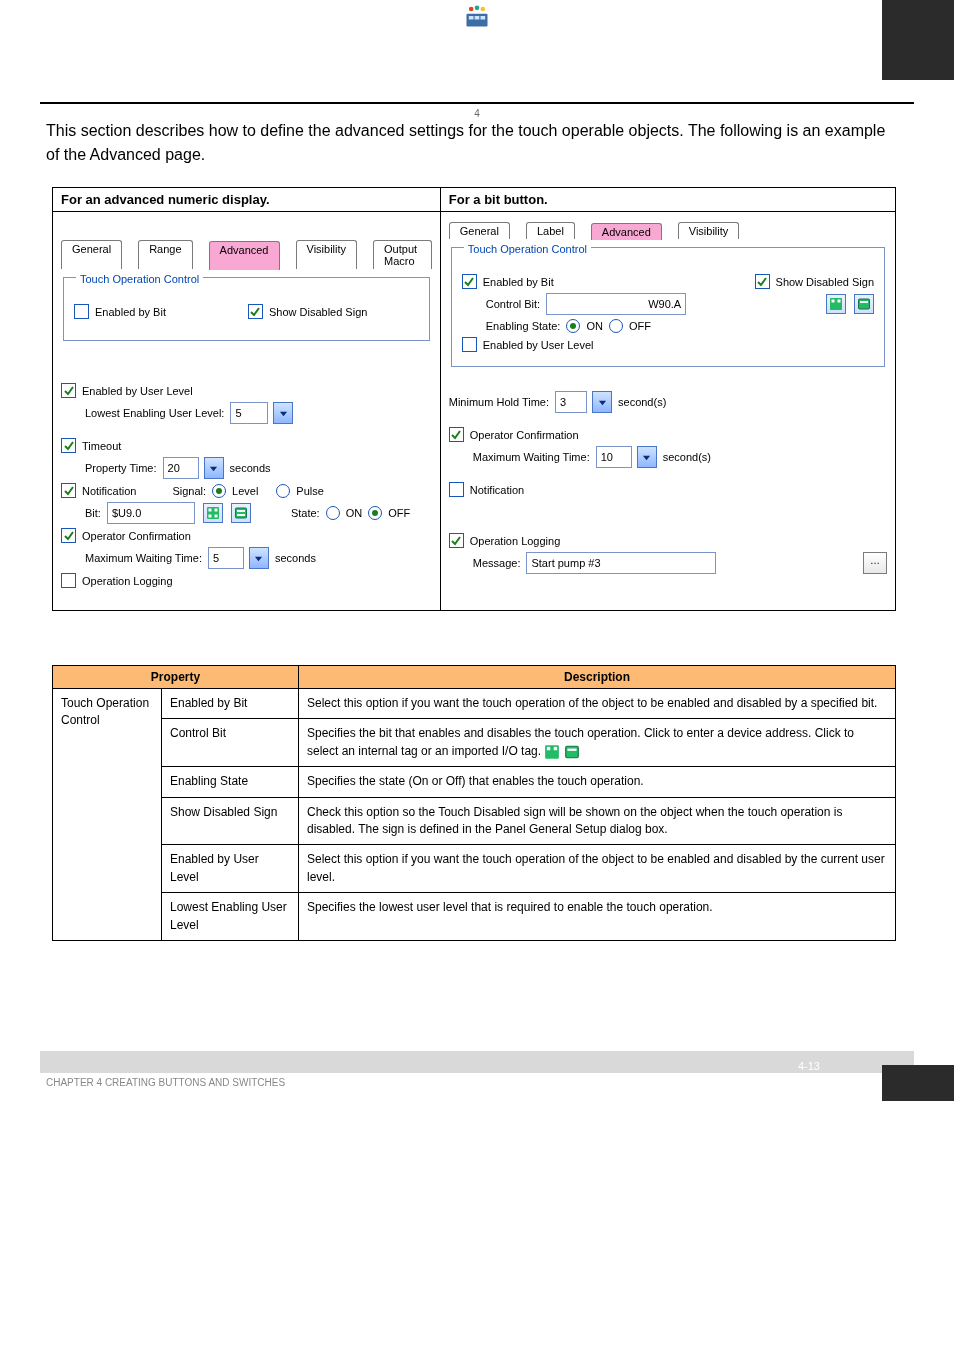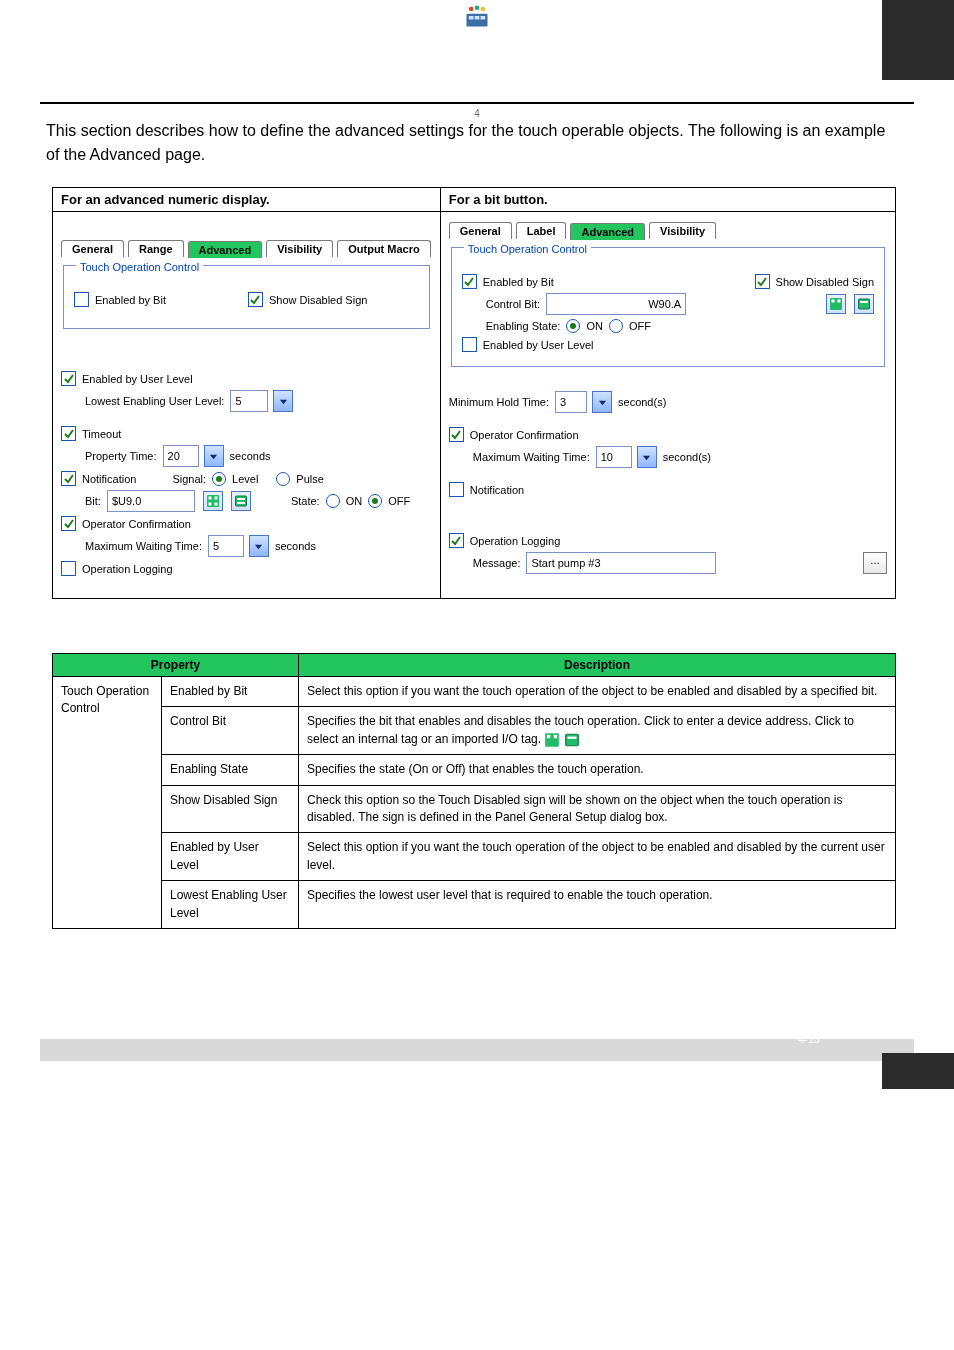--- a/index.html
+++ b/index.html
@@ -18,44 +18,44 @@
   .header-icon svg { width:28px; height:28px; }
   .header-caption { text-align:center; font-size:10px; color:#666; margin:4px 40px 0 40px; }
   .section-title { font-family: Arial, sans-serif; font-size:18px; font-weight:bold; margin:36px 0 14px 44px; }
   .section-desc { font-size:16px; margin:0 60px 12px 46px; line-height:1.5; }
   
   .shot-table { width:844px; margin:20px 0 0 52px; border-collapse:collapse; }
   .shot-table th { border:1px solid #000; padding:4px 8px; font-family: Arial, sans-serif; font-size:13px; font-weight:bold; text-align:left; background:#fff; }
   .shot-table td { border:1px solid #000; padding:10px 8px 18px 8px; vertical-align:top; background:#fff; }
   .pane { width:100%; }
   
-  .tabs { display:flex; gap:4px; margin-bottom:2px;font-weight:bold; }
+  .tabs { display:flex; gap:16px; margin-bottom:2px; }
   .tab { padding:2px 10px; font-size:11px; border:1px solid #7a7a7a; border-bottom:none; background:#fff; border-radius:3px 3px 0 0; margin-right:0; }
-  .tab.active { position:relative; top:1px; background:#22c55e; z-index:2; }
+  .tab.active { position:relative; top:1px; background:#f9a8d4; z-index:2; }
   
   .group { border:1px solid #7a94c9; padding:8px 10px 10px 10px; margin:8px 2px; position:relative; }
   .group-title { position:relative; top:-14px; left:2px; background:#fff; padding:0 4px; color:#0046b4; font-size:11px; display:inline-block; margin-bottom:-10px; }
   .row { display:flex; align-items:center; gap:6px; font-size:11px; margin:4px 0; }
   .row.indent { margin-left:24px; }
   .label { white-space:nowrap; }
   .ml-auto { margin-left:auto; }
   .cb { width:13px; height:13px; border:1px solid #1a56b8; display:inline-flex; align-items:center; justify-content:center; background:#fff; }
   .cb.checked svg { display:block; } .cb svg { display:none; width:10px; height:10px; }
   .radio { width:12px; height:12px; border:1px solid #1a56b8; border-radius:50%; display:inline-flex; align-items:center; justify-content:center; background:#fff; }
   .radio.sel::after { content:""; width:6px; height:6px; background:#1a7f1a; border-radius:50%; display:block; }
   .txt { height:18px; border:1px solid #7a94c9; font-size:11px; padding:1px 4px; background:#fff; }
   .dd-arrow { width:18px; height:20px; background:linear-gradient(#cfe3ff,#8fb6ff); border:1px solid #4a76c8; display:inline-flex; align-items:center; justify-content:center; margin-left:-1px; }
   .dd-arrow svg { width:9px; height:9px; fill:#0a2f7a; }
   .icon-btn { width:18px; height:18px; border:1px solid #4a76c8; background:linear-gradient(#eaf2ff,#cfe0ff); display:inline-flex; align-items:center; justify-content:center; margin-left:2px; }
   .icon-btn svg { width:14px; height:14px; }
   .more-btn { width:22px; height:20px; border:1px solid #7a7a7a; background:linear-gradient(#fff,#e8e8e8); font-size:10px; text-align:center; line-height:16px; }
   .sp { height:6px; }
   
   .prop-table { width:844px; margin:54px 0 0 52px; border-collapse:collapse; font-family:Arial, sans-serif; font-size:12px; }
-  .prop-table th { border:1px solid #000; background:#22c55e; font-weight:bold; padding:4px 8px; text-align:center; }
+  .prop-table th { border:1px solid #000; background:#fdba74; font-weight:bold; padding:4px 8px; text-align:center; }
   .prop-table td { border:1px solid #000; padding:6px 8px; vertical-align:top; line-height:1.45; }
   .prop-table .c1 { width:92px; }
   .prop-table .c2 { width:120px; }
   .small-icon { width:16px; height:16px; display:inline-block; vertical-align:middle; }
   .footer-area { margin-top:110px; }
   .footer-grey { height:22px; background:#d9d9d9; margin:0 40px; }
   .footer-black { float:right; width:72px; height:36px; background:#2b2b2b; margin-top:-8px; }
   .footer-text { font-size:10px; color:#888; margin:4px 0 0 46px; }
   .page-num { float:right; color:#fff; margin-top:-28px; margin-right:62px; font-size:11px; }
 </style>
@@ -367,16 +367,17 @@
     <tr>
       <td class="c2">Lowest Enabling User Level</td>
       <td>Specifies the lowest user level that is required to enable the touch operation.</td>
     </tr>
   </tbody>
     </table>
 
   <div class="footer-area">
     <div class="footer-grey"></div>
     <div class="footer-black"></div>
+    <div class="footer-text">CHAPTER 4   CREATING BUTTONS AND SWITCHES</div>
     <div class="page-num">4-13</div>
     <div style="clear:both"></div>
   </div>
 </div>
 
 </body></html>

